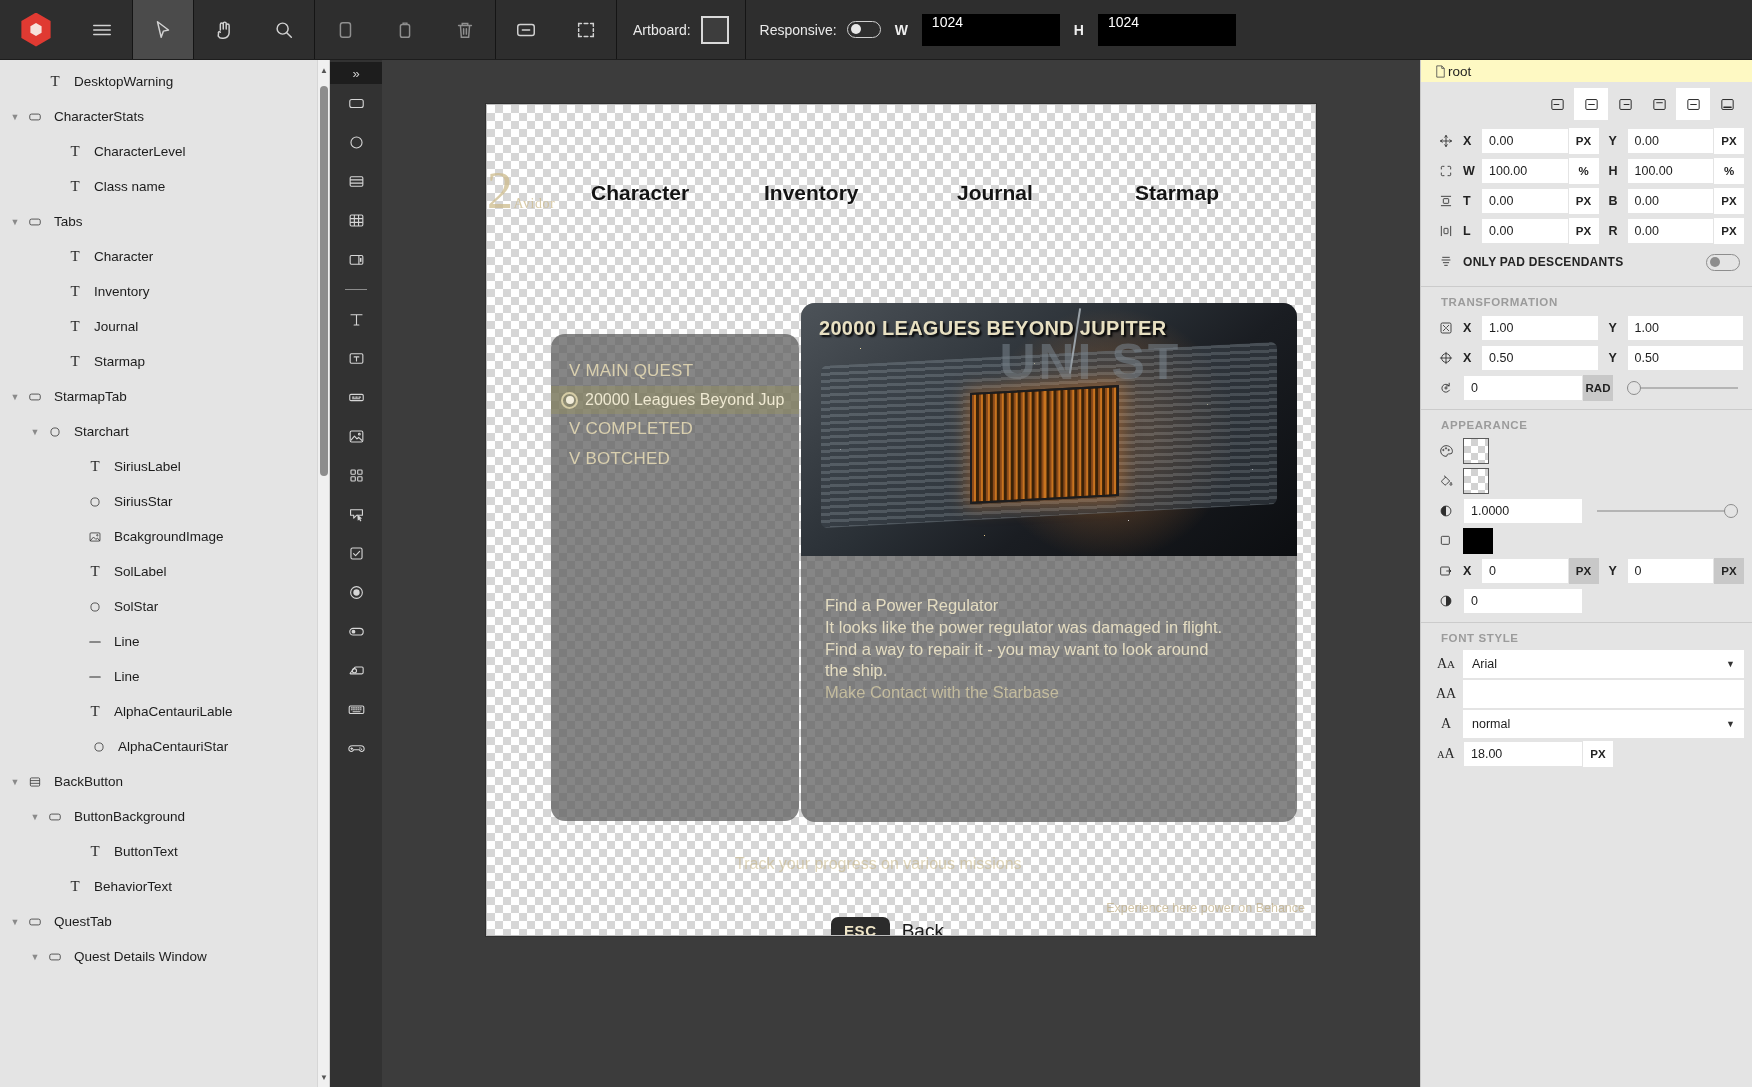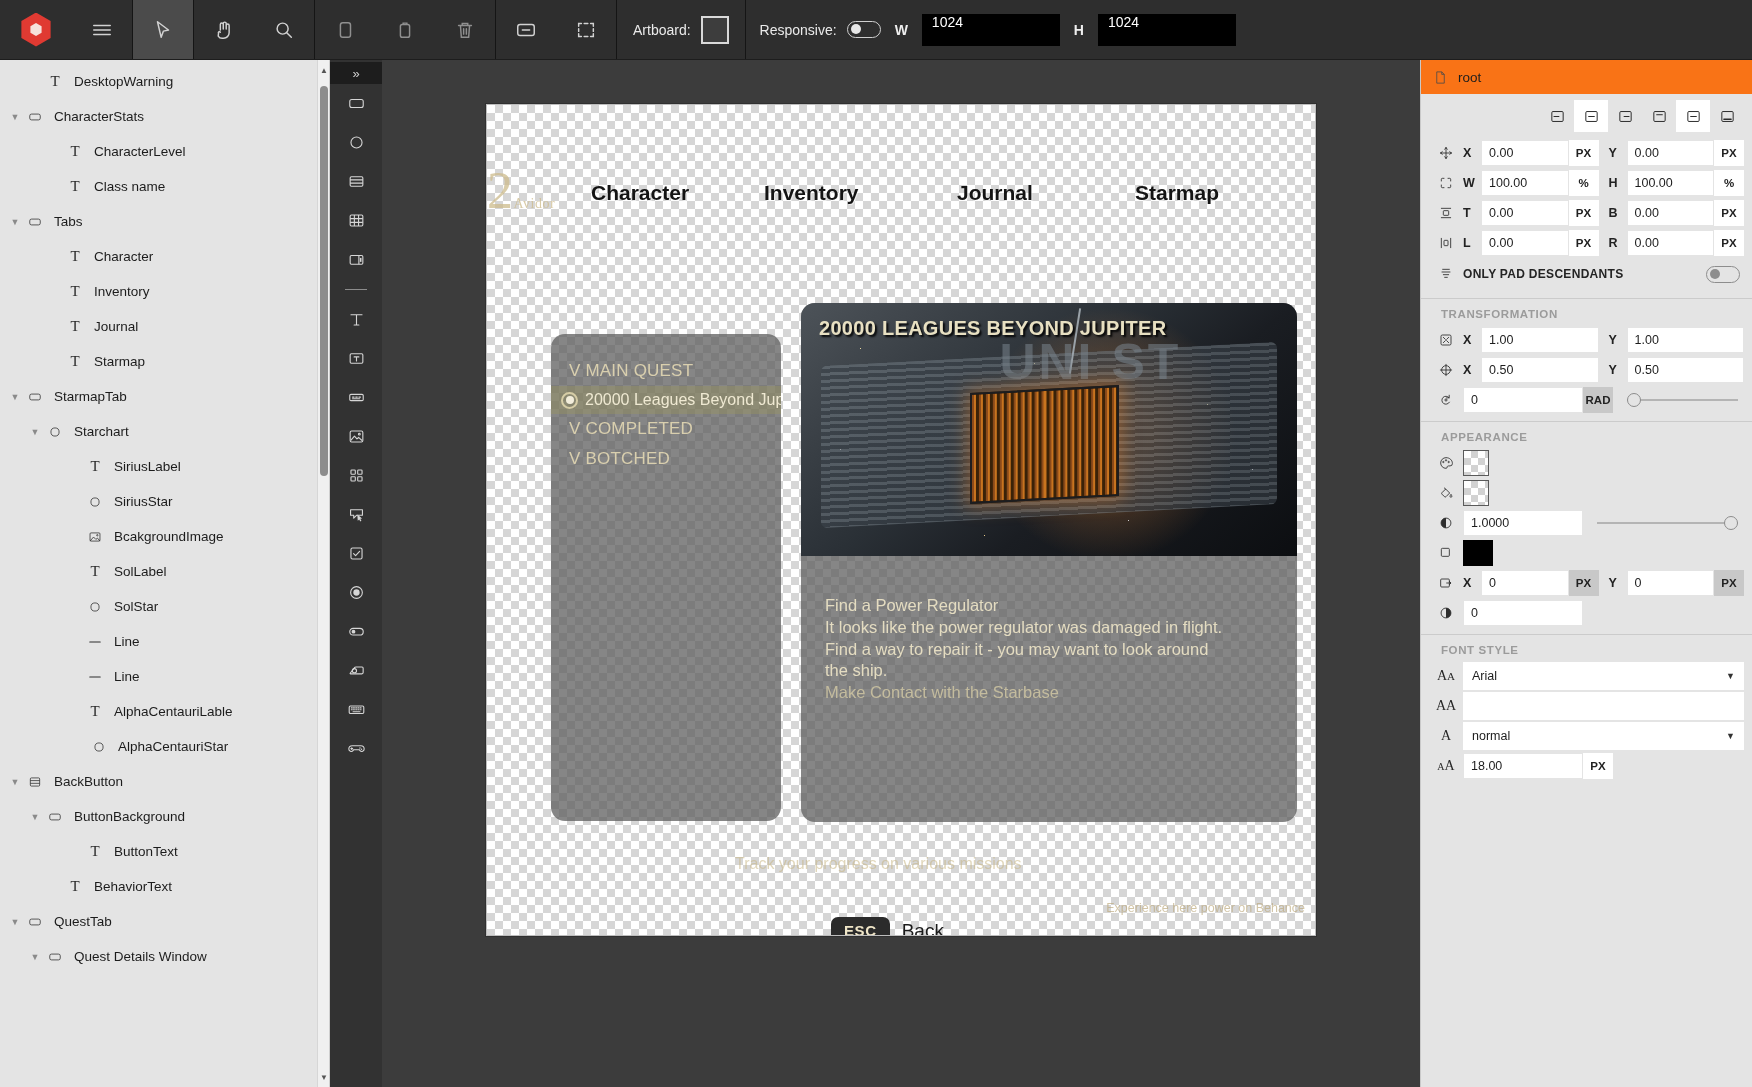--- a/index.html
+++ b/index.html
@@ -159,21 +159,21 @@
     font-size: 21px; font-weight: bold; color: #141414;
     text-shadow: 1px 1px 0 rgba(255,255,255,.55);
     cursor: pointer;
   }
   .nav-character { left: 104px; }
   .nav-inventory { left: 277px; }
   .nav-journal   { left: 470px; }
   .nav-starmap   { left: 648px; }
 
   .quest-list {
-    position: absolute; left: 64px; top: 229px; width: 230px; height: 487px;
+    position: absolute; left: 64px; top: 229px; width: 248px; height: 487px;
     background: rgba(92,92,92,.74); border-radius: 14px;
     padding: 22px 0 0 0;
   }
   .ql-head {
     font-size: 17px; color: #d9cfae; padding: 5px 0 5px 18px; letter-spacing: .2px;
   }
   .ql-item {
     display: flex; align-items: center; gap: 7px;
     background: rgba(150,146,98,.48);
     padding: 5px 0 5px 10px; font-size: 16px; color: #efe9d2;
@@ -261,22 +261,22 @@
     font-size: 12.5px; color: rgba(186,166,120,.65);
   }
 
   
   .props {
     width: 332px; min-width: 332px; background: #e4e4e4;
     display: flex; flex-direction: column; overflow: hidden;
     border-left: 1px solid #c9c9c9;
   }
   .props-head {
-    height: 34px; background: #f97316; display: flex; align-items: center;
-    gap: 10px; padding: 0 12px; font-size: 13.5px; color: #1e1e1e;
+    height: 22px; background: #fef9c3; display: flex; align-items: center;
+    gap: 0; padding: 0 12px; font-size: 13.5px; color: #1e1e1e;
   }
   .props-head svg { width: 15px; height: 15px; stroke: #4a4a4a; fill: none; stroke-width: 1.3; }
   .align-row {
     display: flex; justify-content: flex-end; gap: 0; padding: 6px 8px 8px 0;
   }
   .align-btn {
     width: 34px; height: 32px; display: flex; align-items: center; justify-content: center;
     cursor: pointer;
   }
   .align-btn.sel { background: #fff; }

